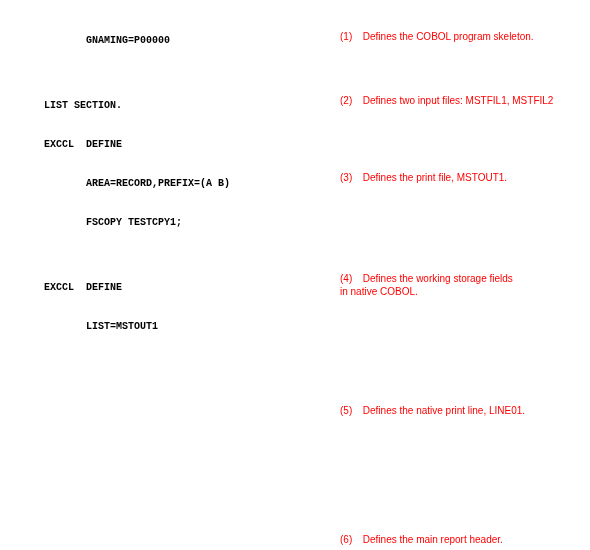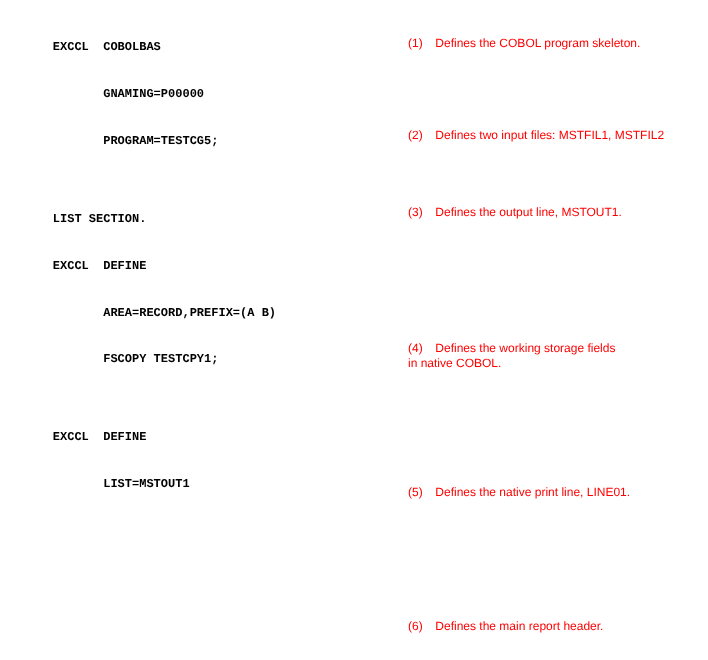--- a/index.html
+++ b/index.html
@@ -44,23 +44,21 @@
       width: 20px;
     }
     .code-line {
       display: block;
     }
   </style>
 </head>
 <body>
 
 <div class="code-area">
-  <span class="code-line">    EXCCL  COBOLBAS</span>
   <span class="code-line">           GNAMING=P00000</span>
-  <span class="code-line">           PROGRAM=TESTCG5;</span>
   <span class="code-line"></span>
   <span class="code-line">    LIST SECTION.</span>
   <span class="code-line">    EXCCL  DEFINE</span>
   <span class="code-line">           AREA=RECORD,PREFIX=(A B)</span>
   <span class="code-line">           FSCOPY TESTCPY1;</span>
   <span class="code-line"></span>
   <span class="code-line">    EXCCL  DEFINE</span>
   <span class="code-line">           LIST=MSTOUT1</span>
   
   
@@ -101,34 +99,34 @@
   
   
   
 </div>
 
 <div class="annotation-area">
   <div class="anno" style="top:22px">
     <span class="anno-num">(1)</span>
     <span>Defines the COBOL program skeleton.</span>
   </div>
-  <div class="anno" style="top:99px">
+  <div class="anno" style="top:86px">
     <span class="anno-num">(2)</span>
     <span>Defines two input files: MSTFIL1, MSTFIL2</span>
   </div>
   <div class="anno" style="top:163px">
     <span class="anno-num">(3)</span>
-    <span>Defines the output line, MSTOUT1.</span>
+    <span>Defines the print file, MSTOUT1.</span>
   </div>
-  <div class="anno" style="top:276px">
+  <div class="anno" style="top:264px">
     <span class="anno-num">(4)</span>
     <span>Defines the working storage fields<br>in native COBOL.</span>
   </div>
   <div class="anno" style="top:396px">
     <span class="anno-num">(5)</span>
     <span>Defines the native print line, LINE01.</span>
   </div>
-  <div class="anno" style="top:508px">
+  <div class="anno" style="top:525px">
     <span class="anno-num">(6)</span>
     <span>Defines the main report header.</span>
   </div>
 
 </div>
 
 </body></html>

